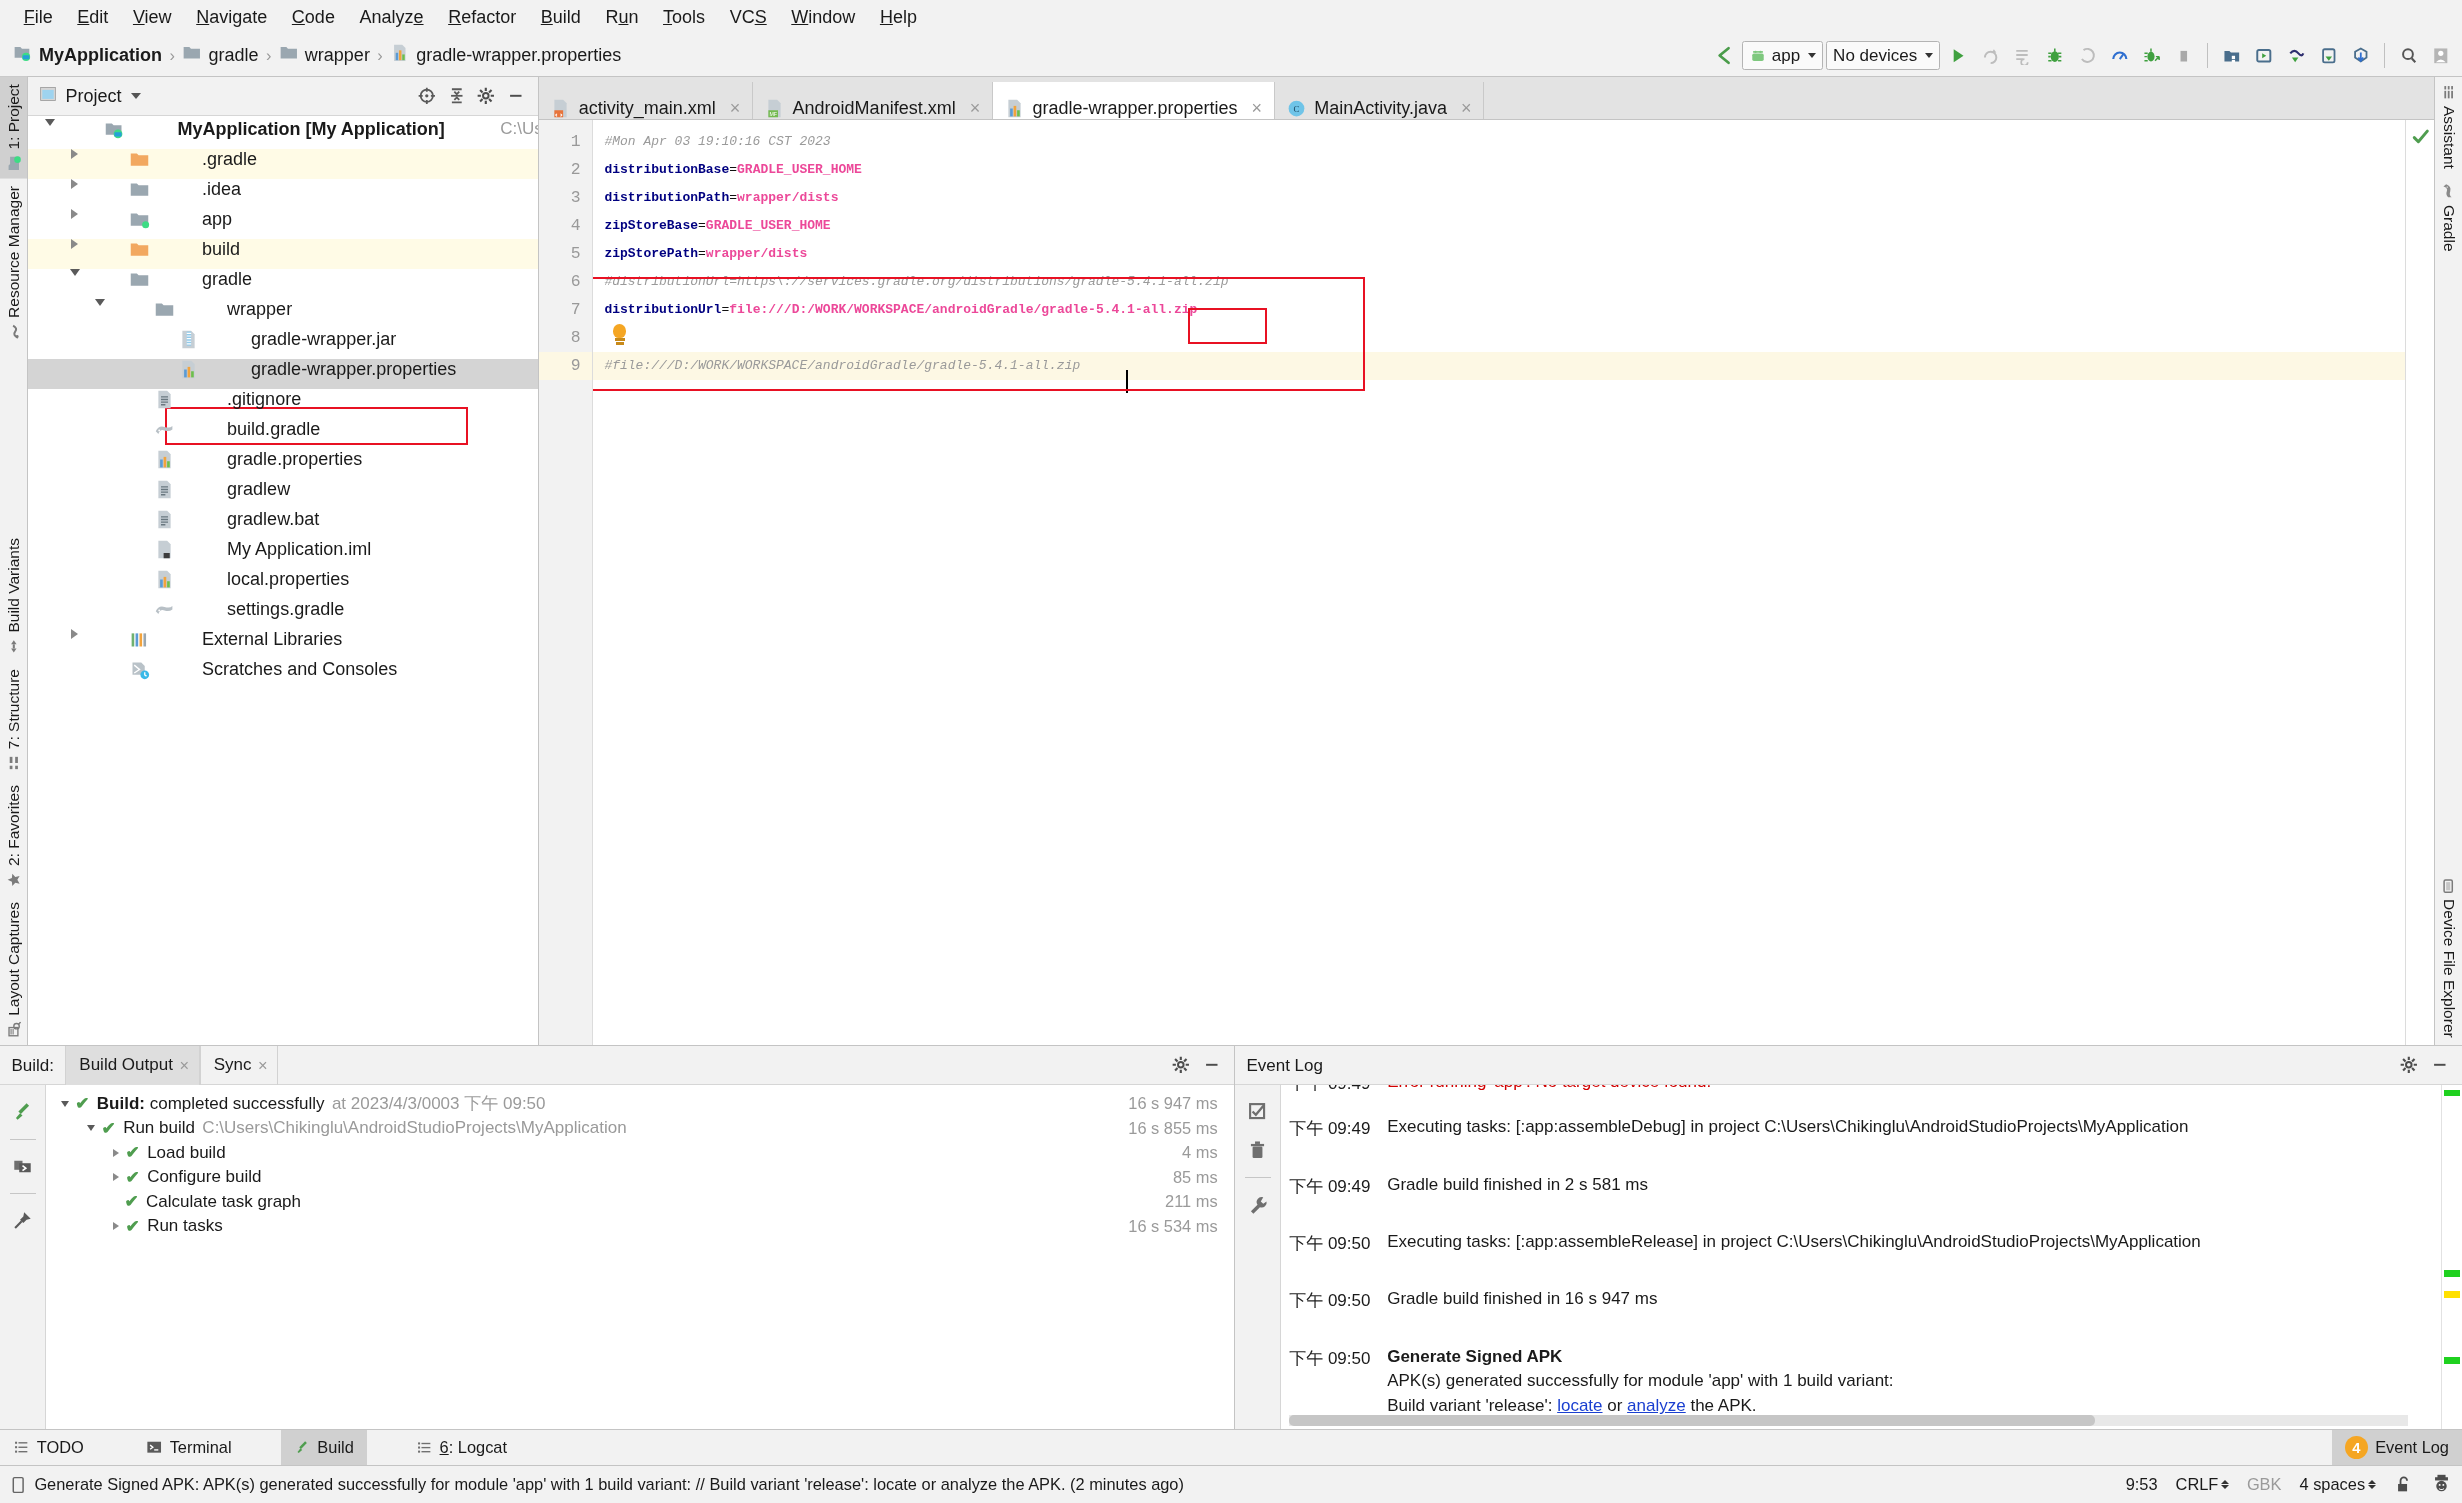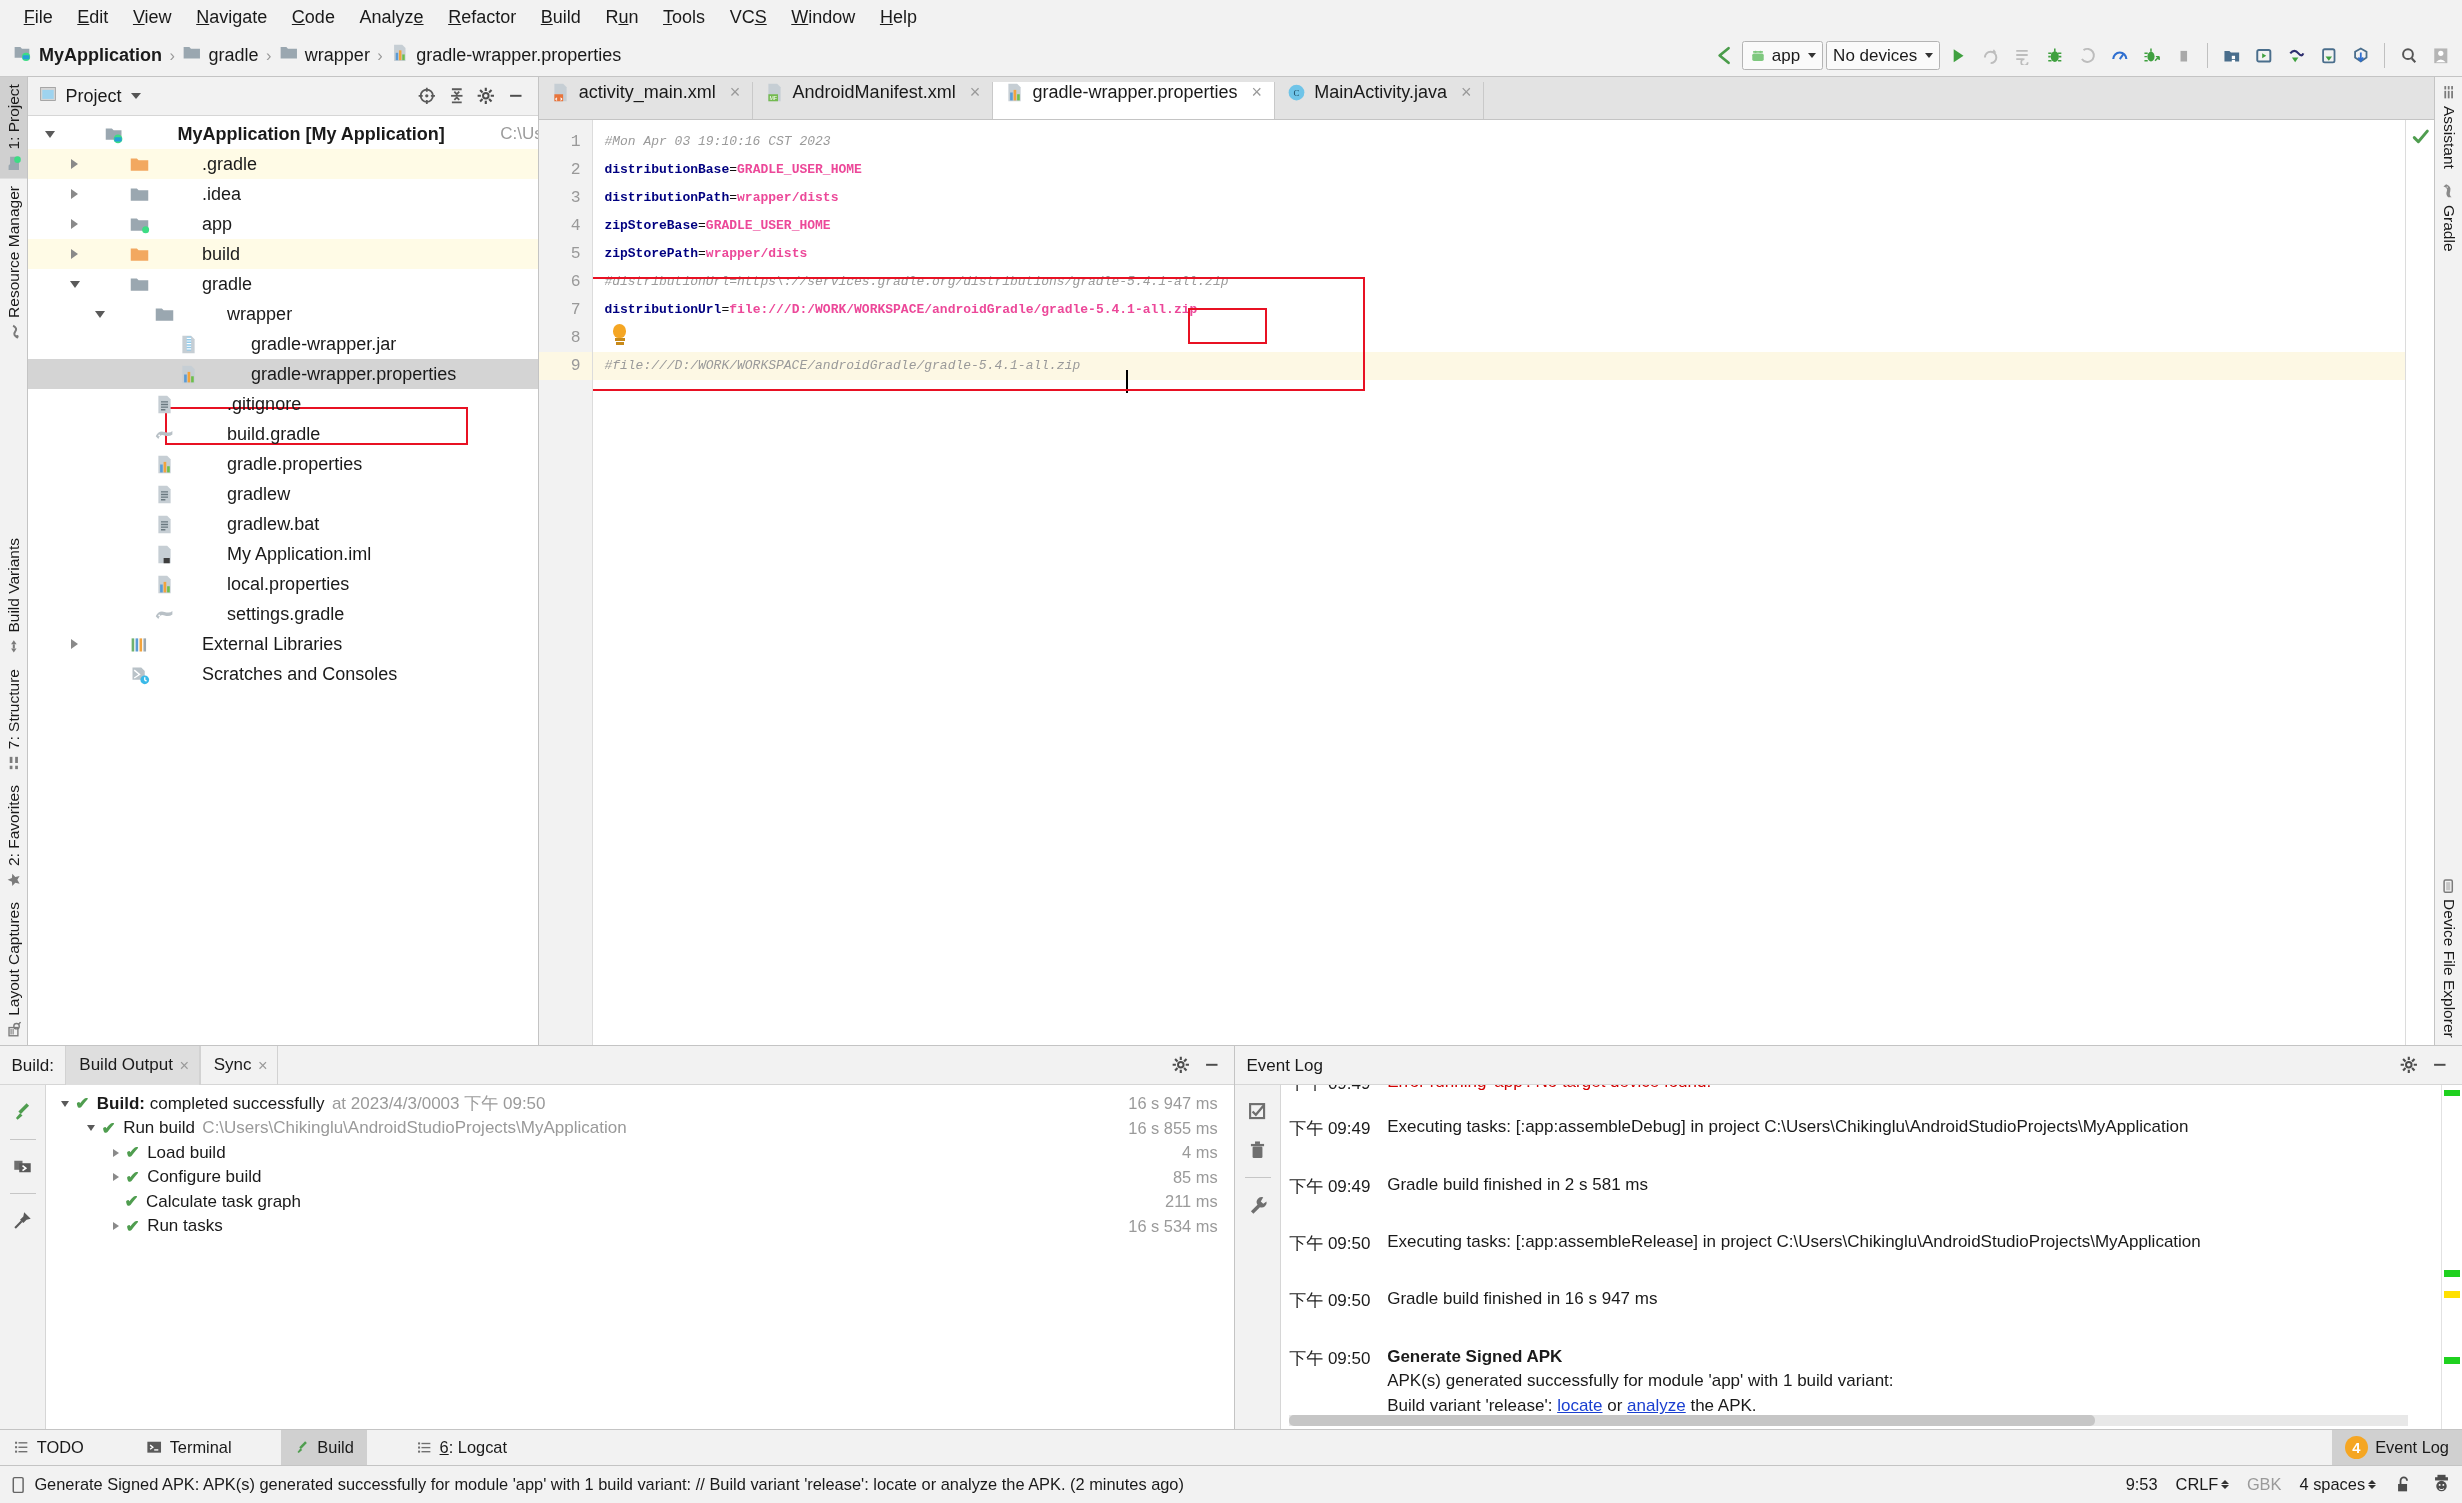--- a/index.html
+++ b/index.html
@@ -48,33 +48,33 @@
 
   
   .project-panel { width:511px; background:#fff; display:flex; flex-direction:column; flex:none; border-right:0.8px solid #c4c4c4; }
   .panel-head { height:39px; background:#f2f2f2; display:flex; align-items:center; padding:0 8.2px 0 11.4px; border-bottom:0.8px solid #d6d6d6; flex:none; }
   .panel-head .title { font-size:18px; margin-left:8.2px; }
   .panel-head .caret { width:0;height:0;border-left:5.7px solid transparent;border-right:5.7px solid transparent;border-top:6.5px solid #555; margin-left:9.8px;}
   .panel-head .ph-right { margin-left:auto; display:flex; align-items:center; gap:1.6px; }
   .ph-ic { width:28px;height:28px;display:flex;align-items:center;justify-content:center;cursor:pointer;}
 
   .tree { flex:1; overflow:hidden; padding-top:3.3px; position:relative; background:#fff; font-size:18px; }
-  .trow { height:30px; display:flex; align-items:center; white-space:nowrap; cursor:default; position:relative;gap:44px; }
+  .trow { height:30px; display:flex; align-items:flex-start; white-space:nowrap; cursor:default; position:relative;gap:44px; }
   .trow.sel { background:#d4d4d4; }
   .trow.yellowbg { background:#fffbe6; }
   .tw { width:21px; display:flex; align-items:center; justify-content:center; flex:none; }
   .arrow-r { width:0;height:0;border-top:5.7px solid transparent;border-bottom:5.7px solid transparent;border-left:7.4px solid #8a8a8a; }
   .arrow-d { width:0;height:0;border-left:5.7px solid transparent;border-right:5.7px solid transparent;border-top:7.4px solid #5a5a5a; }
   .tlabel { margin-left:1.6px; }
   .tpath { color:#9b9b9b; margin-left:11.4px; font-size:17px; }
 
   
   .editor-col { flex:1; display:flex; flex-direction:column; min-width:0; background:#fff; }
   .tabbar { height:43px; background:#e3e3e3; display:flex; align-items:flex-end; flex:none; border-bottom:0.8px solid #c4c4c4; overflow:hidden; }
-  .etab { height:37px; display:flex; align-items:flex-start; padding:0 8.2px 0 11.4px; gap:7.4px; font-size:18px;
+  .etab { height:37px; display:flex; align-items:flex-end; padding:0 8.2px 0 11.4px; gap:7.4px; font-size:18px;
           border-right:0.8px solid #c9c9c9; cursor:pointer; white-space:nowrap; background:#e3e3e3; }
   .etab.active { background:#fff; }
   .etab .x { color:#9a9a9a; font-size:18px; margin-left:3.3px; padding:0 3.3px; }
 
   .editor-wrap { flex:1; display:flex; min-height:0; position:relative; background:#fff; }
   .gutter { width:54px; background:#f2f2f2; border-right:0.8px solid #dcdcdc; flex:none; padding-top:8.2px; text-align:right; }
   .gutter .g { height:28px; line-height:28px; padding-right:11.4px; color:#999; font-family:"Liberation Mono", monospace; font-size:16.4px; }
   .gutter .g.hl { background:#fdf8e4; }
   .code { flex:1; position:relative; padding-top:8.2px; font-family:"Liberation Mono", monospace; font-size:13px; min-width:0; overflow:hidden; }
   .cl { height:28px; line-height:28px; padding-left:11.4px; white-space:pre; }

